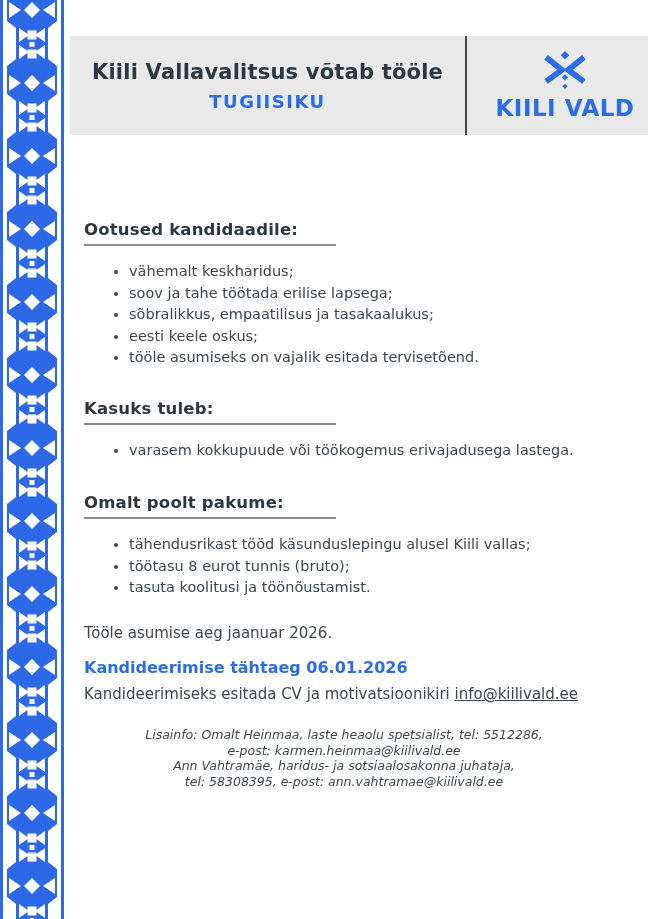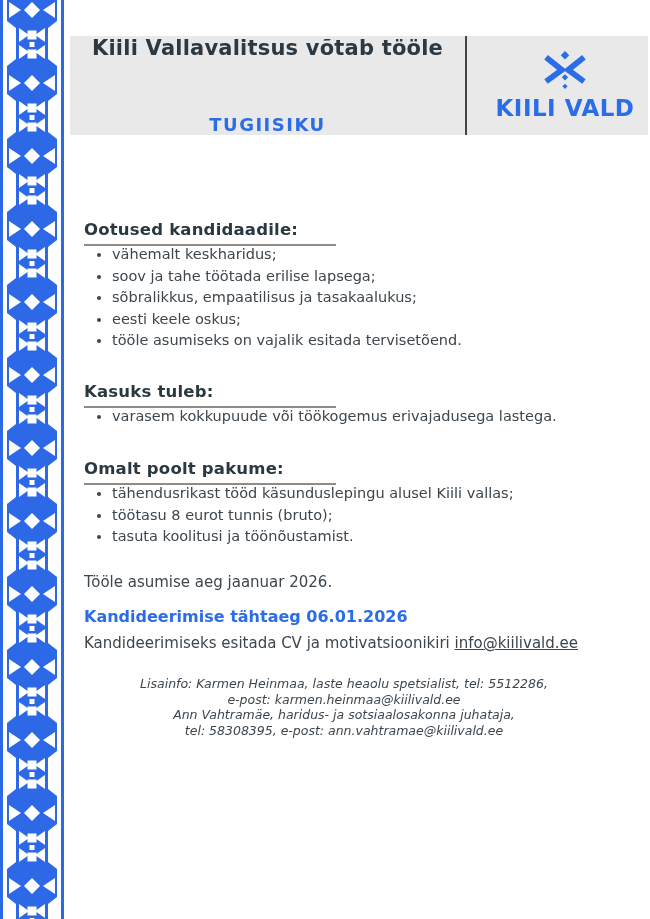--- a/index.html
+++ b/index.html
@@ -23,21 +23,21 @@
   
   .header-strip {
     position: absolute; left: 70px; top: 36px;
     width: 578px; height: 99px;
     background: #e9e9e9;
     display: flex;
   }
   .titles {
     width: 395px;
     display: flex; flex-direction: column;
-    justify-content: space-between; align-items: center;
+    justify-content: center; align-items: center;
     gap: 7px;
   }
   .title-line1 { font-size: 21px; font-weight: bold; color: #2c3942; letter-spacing: 0.2px; }
   .title-line2 { font-size: 18px; font-weight: bold; color: #2b6ce8; letter-spacing: 1.5px; }
   .header-divider { width: 2px; background: #454545; }
   .logo-box {
     flex: 1;
     display: flex; flex-direction: column;
     justify-content: center; align-items: center;
     gap: 4px;
@@ -52,21 +52,21 @@
   }
   .intro { font-size: 14.5px; line-height: 20px; color: #3d464d; }
   .intro-line.j { text-align: justify; text-align-last: justify; }
 
   .section { margin-top: 0; }
   .section-heading {
     margin: 0; font-size: 16.5px; font-weight: bold;
     color: #2b3840; letter-spacing: 0.2px;
   }
   .rule { width: 252px; height: 2px; background: #8f8b86; margin-top: 5px; }
-  ul.bullets { margin: 0; padding-left: 28px; list-style: disc; }
+  ul.bullets { margin: 17px; padding-left: 28px; list-style: disc; }
   ul.bullets li { font-size: 14.5px; line-height: 16px; margin-bottom: 5.5px; color: #3d464d; }
 
   .m-sec1 { margin-top: 38px; }
   .m-list1 { margin-top: 23px; }
   .m-sec2 { margin-top: 34px; }
   .m-list2 { margin-top: 22px; }
   .m-sec3 { margin-top: 35px; }
   .m-list3 { margin-top: 22px; }
 
   .start-date { margin-top: 29px; font-size: 15px; color: #3d464d; }
@@ -167,19 +167,19 @@
 
   <div class="start-date">Tööle asumise aeg jaanuar 2026.</div>
 
   <div class="deadline">Kandideerimise tähtaeg 06.01.2026</div>
 
   <div class="apply-line">
     <span>Kandideerimiseks esitada CV ja motivatsioonikiri </span><a href="#">info@kiilivald.ee</a>
   </div>
 
   <div class="footer">
-    <div>Lisainfo: Karmen Heinmaa, laste heaolu spetsialist, tel: 5512286,</div>
+    <div>Lisainfo: Omalt Heinmaa, laste heaolu spetsialist, tel: 5512286,</div>
     <div>e-post: karmen.heinmaa@kiilivald.ee</div>
     <div>Ann Vahtramäe, haridus- ja sotsiaalosakonna juhataja,</div>
     <div>tel: 58308395, e-post: ann.vahtramae@kiilivald.ee</div>
   </div>
 
 </div>
 
 </body></html>

